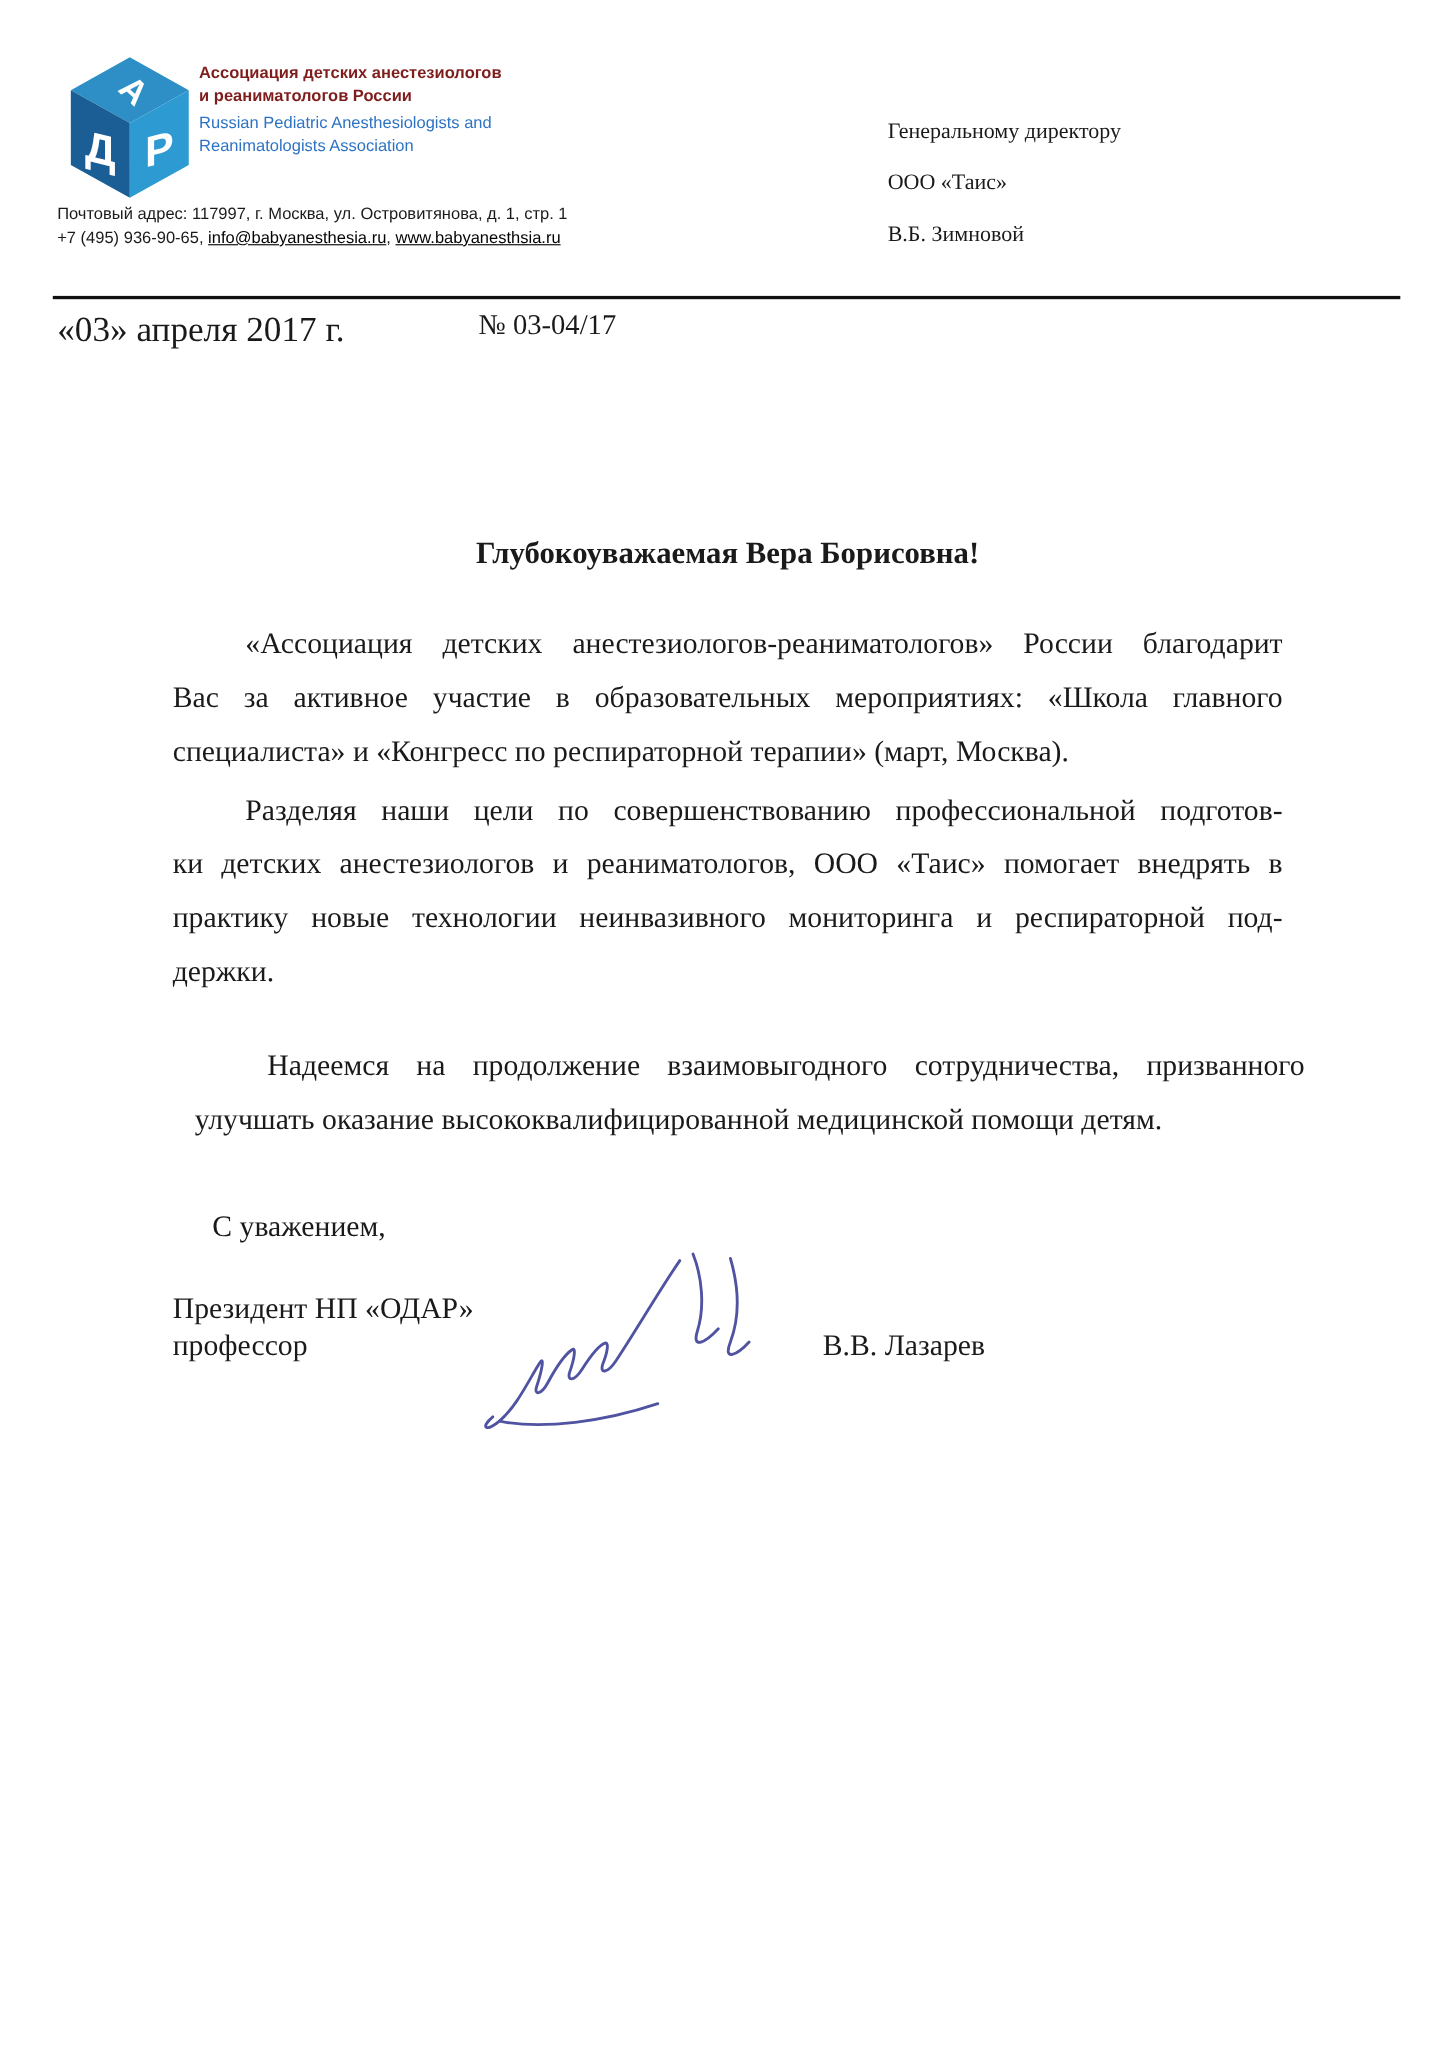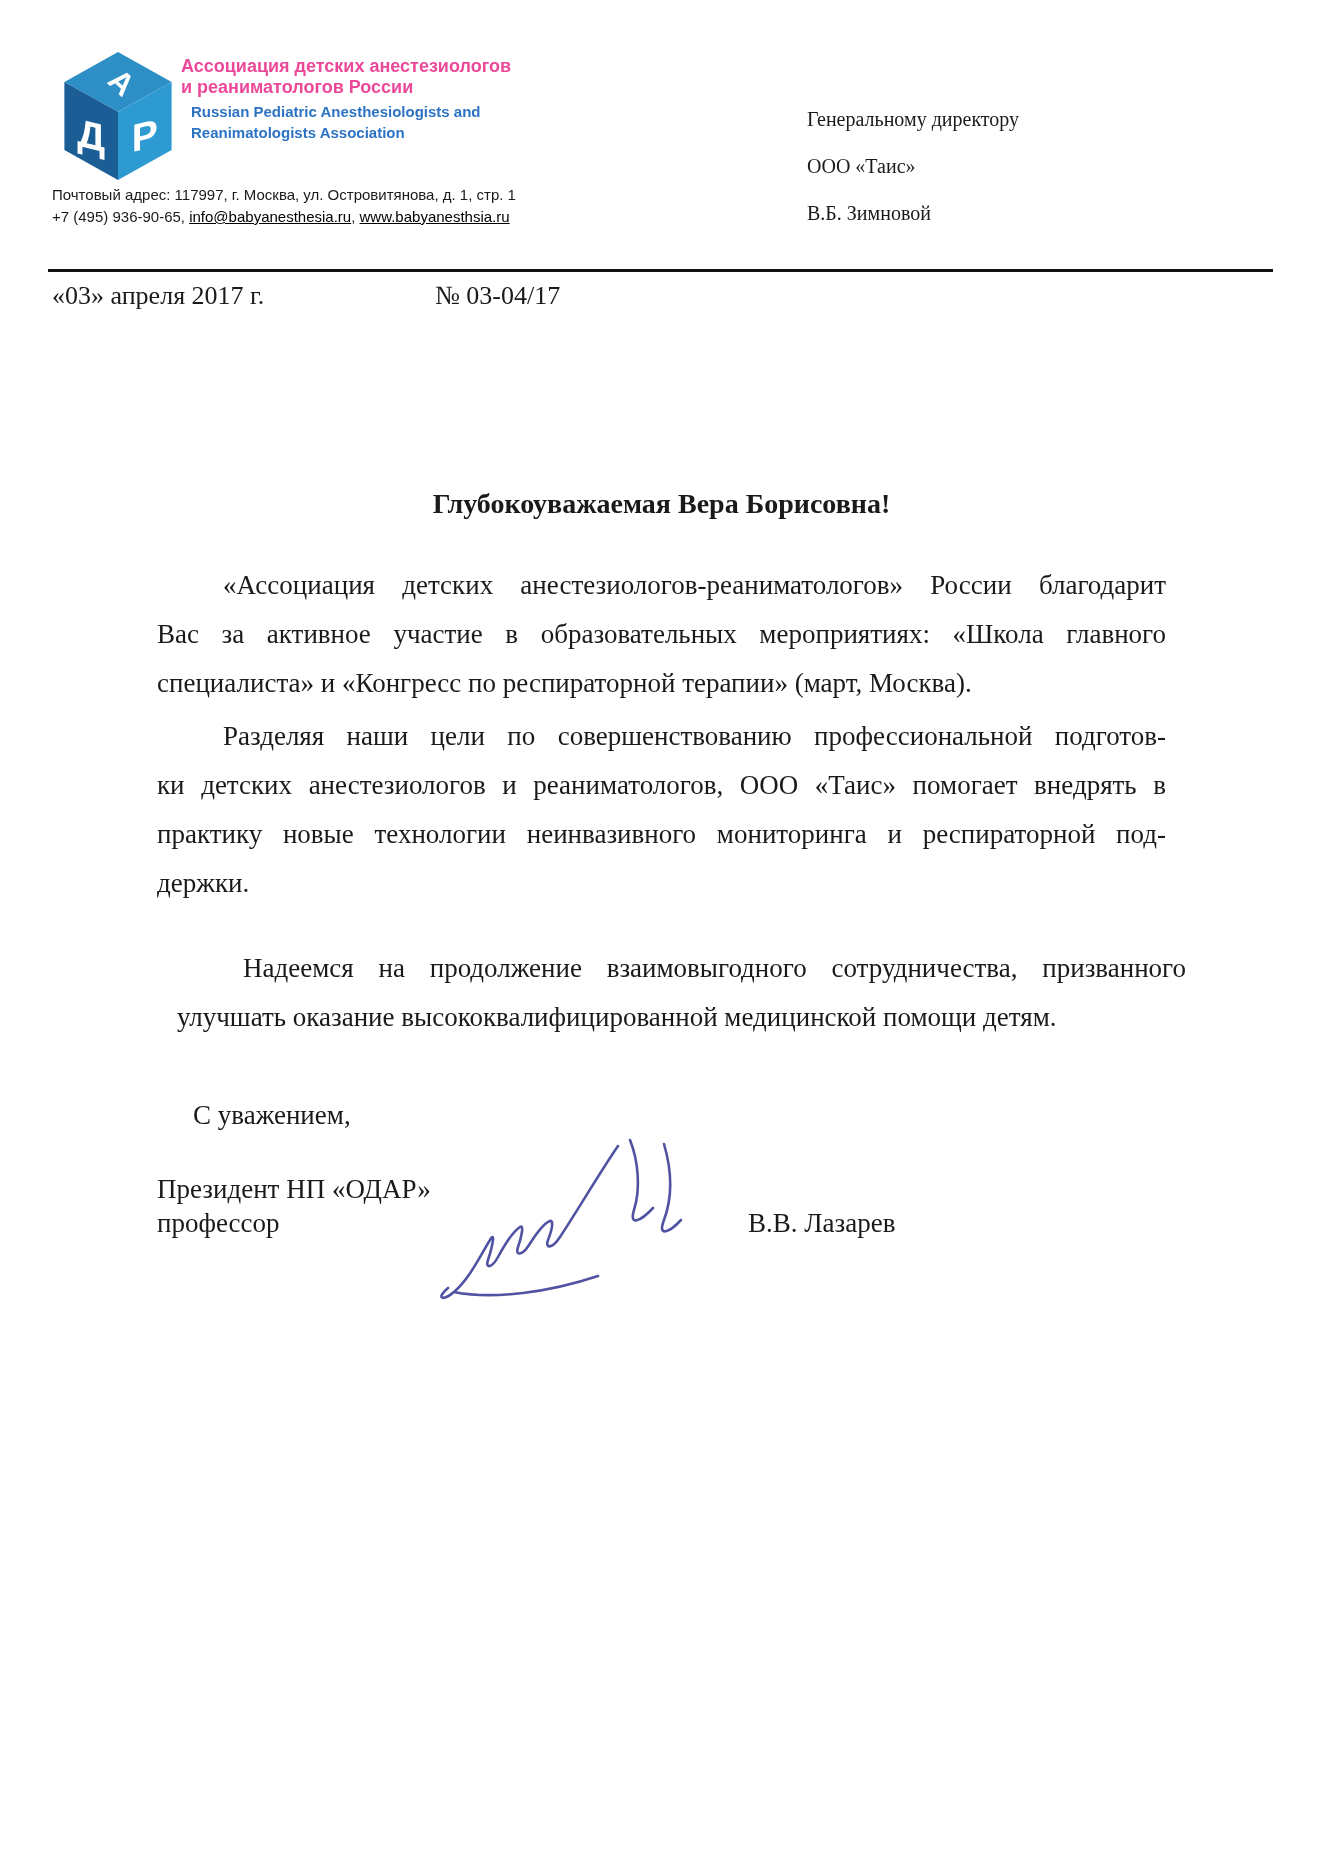--- a/index.html
+++ b/index.html
@@ -6,38 +6,38 @@
   .page {
     position:relative; width:1323px; height:1871px; margin:0 auto;
     background:#ffffff; overflow:hidden;
     font-family:"Liberation Serif", serif; color:#1a1a1a;
   }
   
   .logo { position:absolute; left:60px; top:50px; width:116px; height:134px; }
   .org-ru {
     position:absolute; left:181px; top:56px;
     font-family:"Liberation Sans", sans-serif; font-weight:bold;
-    font-size:18px; line-height:21px; color:#ec4899;
+    font-size:15px; line-height:21px; color:#7f1d1d;
   }
   .org-en {
-    position:absolute; left:191px; top:101px;
-    font-family:"Liberation Sans", sans-serif; font-weight:bold;
+    position:absolute; left:181px; top:101px;
+    font-family:"Liberation Sans", sans-serif; font-weight:normal;
     font-size:15px; line-height:21px; color:#2d73c4;
   }
   .addr {
     position:absolute; left:52px; top:184px;
     font-family:"Liberation Sans", sans-serif;
     font-size:15px; line-height:22px; color:#1a1a1a;
   }
   .link { color:#000000; text-decoration:underline; cursor:pointer; }
   
   .recipient { position:absolute; left:807px; top:96px; font-size:20px; line-height:47px; }
   
   .rule { position:absolute; left:48px; top:269px; width:1225px; height:3px; background:#111; }
-  .date   { position:absolute; left:52px;  top:281px; font-size:26px;text-align:right; }
+  .date   { position:absolute; left:52px;  top:281px; font-size:32px;text-align:right; }
   .refnum { position:absolute; left:435px; top:281px; font-size:26px; }
   
   .salutation {
     position:absolute; left:157px; top:488px; width:1009px;
     text-align:center; font-weight:bold; font-size:28px;
   }
   .para { position:absolute; left:157px; width:1009px; font-size:27px; line-height:49px; }
   .p1 { top:561px; } .p2 { top:712px; } .p3 { top:944px;margin-left:20px; }
   .line { text-align:justify; text-align-last:justify; }
   .line.last { text-align:left; text-align-last:auto; }

